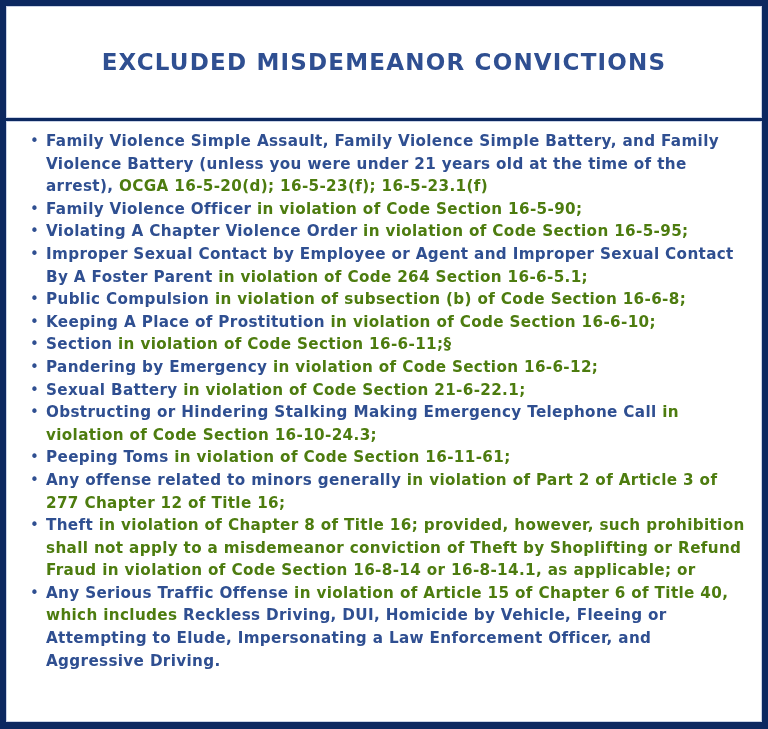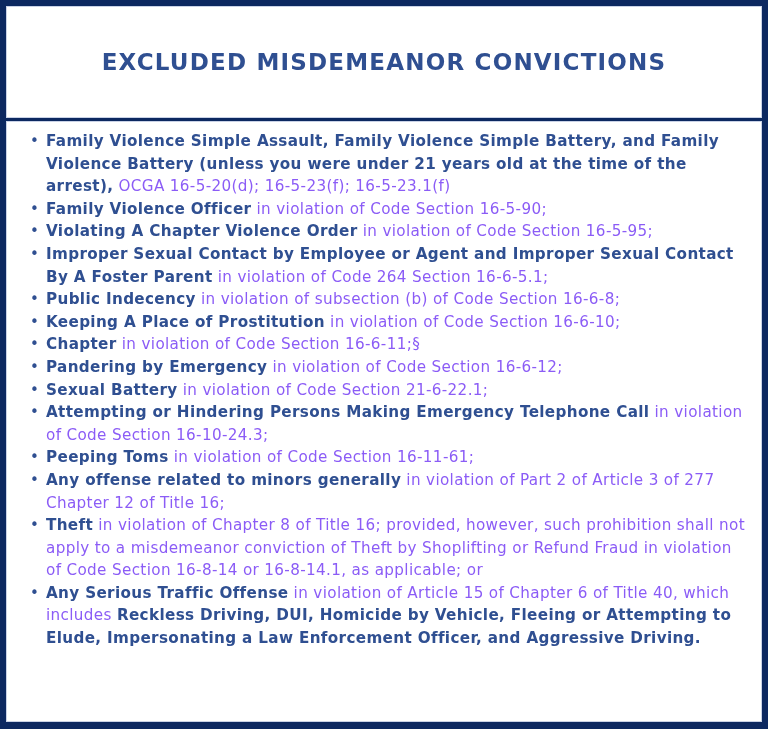--- a/index.html
+++ b/index.html
@@ -63,22 +63,22 @@
       left: 24px;
       top: 0;
       font-size: 15px;
       color: #2f4f91;
     }
     li.item .b {
       font-weight: bold;
       color: #2f4f91;
     }
     li.item .r {
-      font-weight: normal;
-      color: #8b5cf6;
+      font-weight: bold;
+      color: #4d7c0f;
     }
   </style>
 </head>
 <body>
 
 <div class="header-box">
   <div class="title-line">EXCLUDED MISDEMEANOR CONVICTIONS</div>
 </div>
 
 <div class="body-box">
@@ -89,36 +89,36 @@
     <li class="item">
       <span class="bullet">•</span><span class="b">Family Violence Officer</span><span class="r"> in violation of Code Section 16-5-90;</span>
     </li>
     <li class="item">
       <span class="bullet">•</span><span class="b">Violating A Chapter Violence Order</span><span class="r"> in violation of Code Section 16-5-95;</span>
     </li>
     <li class="item">
       <span class="bullet">•</span><span class="b">Improper Sexual Contact by Employee or Agent and Improper Sexual Contact By A Foster Parent</span><span class="r"> in violation of Code 264 Section 16-6-5.1;</span>
     </li>
     <li class="item">
-      <span class="bullet">•</span><span class="b">Public Indecency</span><span class="r"> in violation of subsection (b) of Code Section 16-6-8;</span>
+      <span class="bullet">•</span><span class="b">Public Compulsion</span><span class="r"> in violation of subsection (b) of Code Section 16-6-8;</span>
     </li>
     <li class="item">
       <span class="bullet">•</span><span class="b">Keeping A Place of Prostitution</span><span class="r"> in violation of Code Section 16-6-10;</span>
     </li>
     <li class="item">
-      <span class="bullet">•</span><span class="b">Chapter</span><span class="r"> in violation of Code Section 16-6-11;§</span>
+      <span class="bullet">•</span><span class="b">Section</span><span class="r"> in violation of Code Section 16-6-11;§</span>
     </li>
     <li class="item">
       <span class="bullet">•</span><span class="b">Pandering by Emergency</span><span class="r"> in violation of Code Section 16-6-12;</span>
     </li>
     <li class="item">
       <span class="bullet">•</span><span class="b">Sexual Battery</span><span class="r"> in violation of Code Section 21-6-22.1;</span>
     </li>
     <li class="item">
-      <span class="bullet">•</span><span class="b">Attempting or Hindering Persons Making Emergency Telephone Call</span><span class="r"> in violation of Code Section 16-10-24.3;</span>
+      <span class="bullet">•</span><span class="b">Obstructing or Hindering Stalking Making Emergency Telephone Call</span><span class="r"> in violation of Code Section 16-10-24.3;</span>
     </li>
     <li class="item">
       <span class="bullet">•</span><span class="b">Peeping Toms</span><span class="r"> in violation of Code Section 16-11-61;</span>
     </li>
     <li class="item">
       <span class="bullet">•</span><span class="b">Any offense related to minors generally</span><span class="r"> in violation of Part 2 of Article 3 of 277 Chapter 12 of Title 16;</span>
     </li>
     <li class="item">
       <span class="bullet">•</span><span class="b">Theft</span><span class="r"> in violation of Chapter 8 of Title 16; provided, however, such prohibition shall not apply to a misdemeanor conviction of Theft by Shoplifting or Refund Fraud in violation of Code Section 16-8-14 or 16-8-14.1, as applicable; or</span>
     </li>

